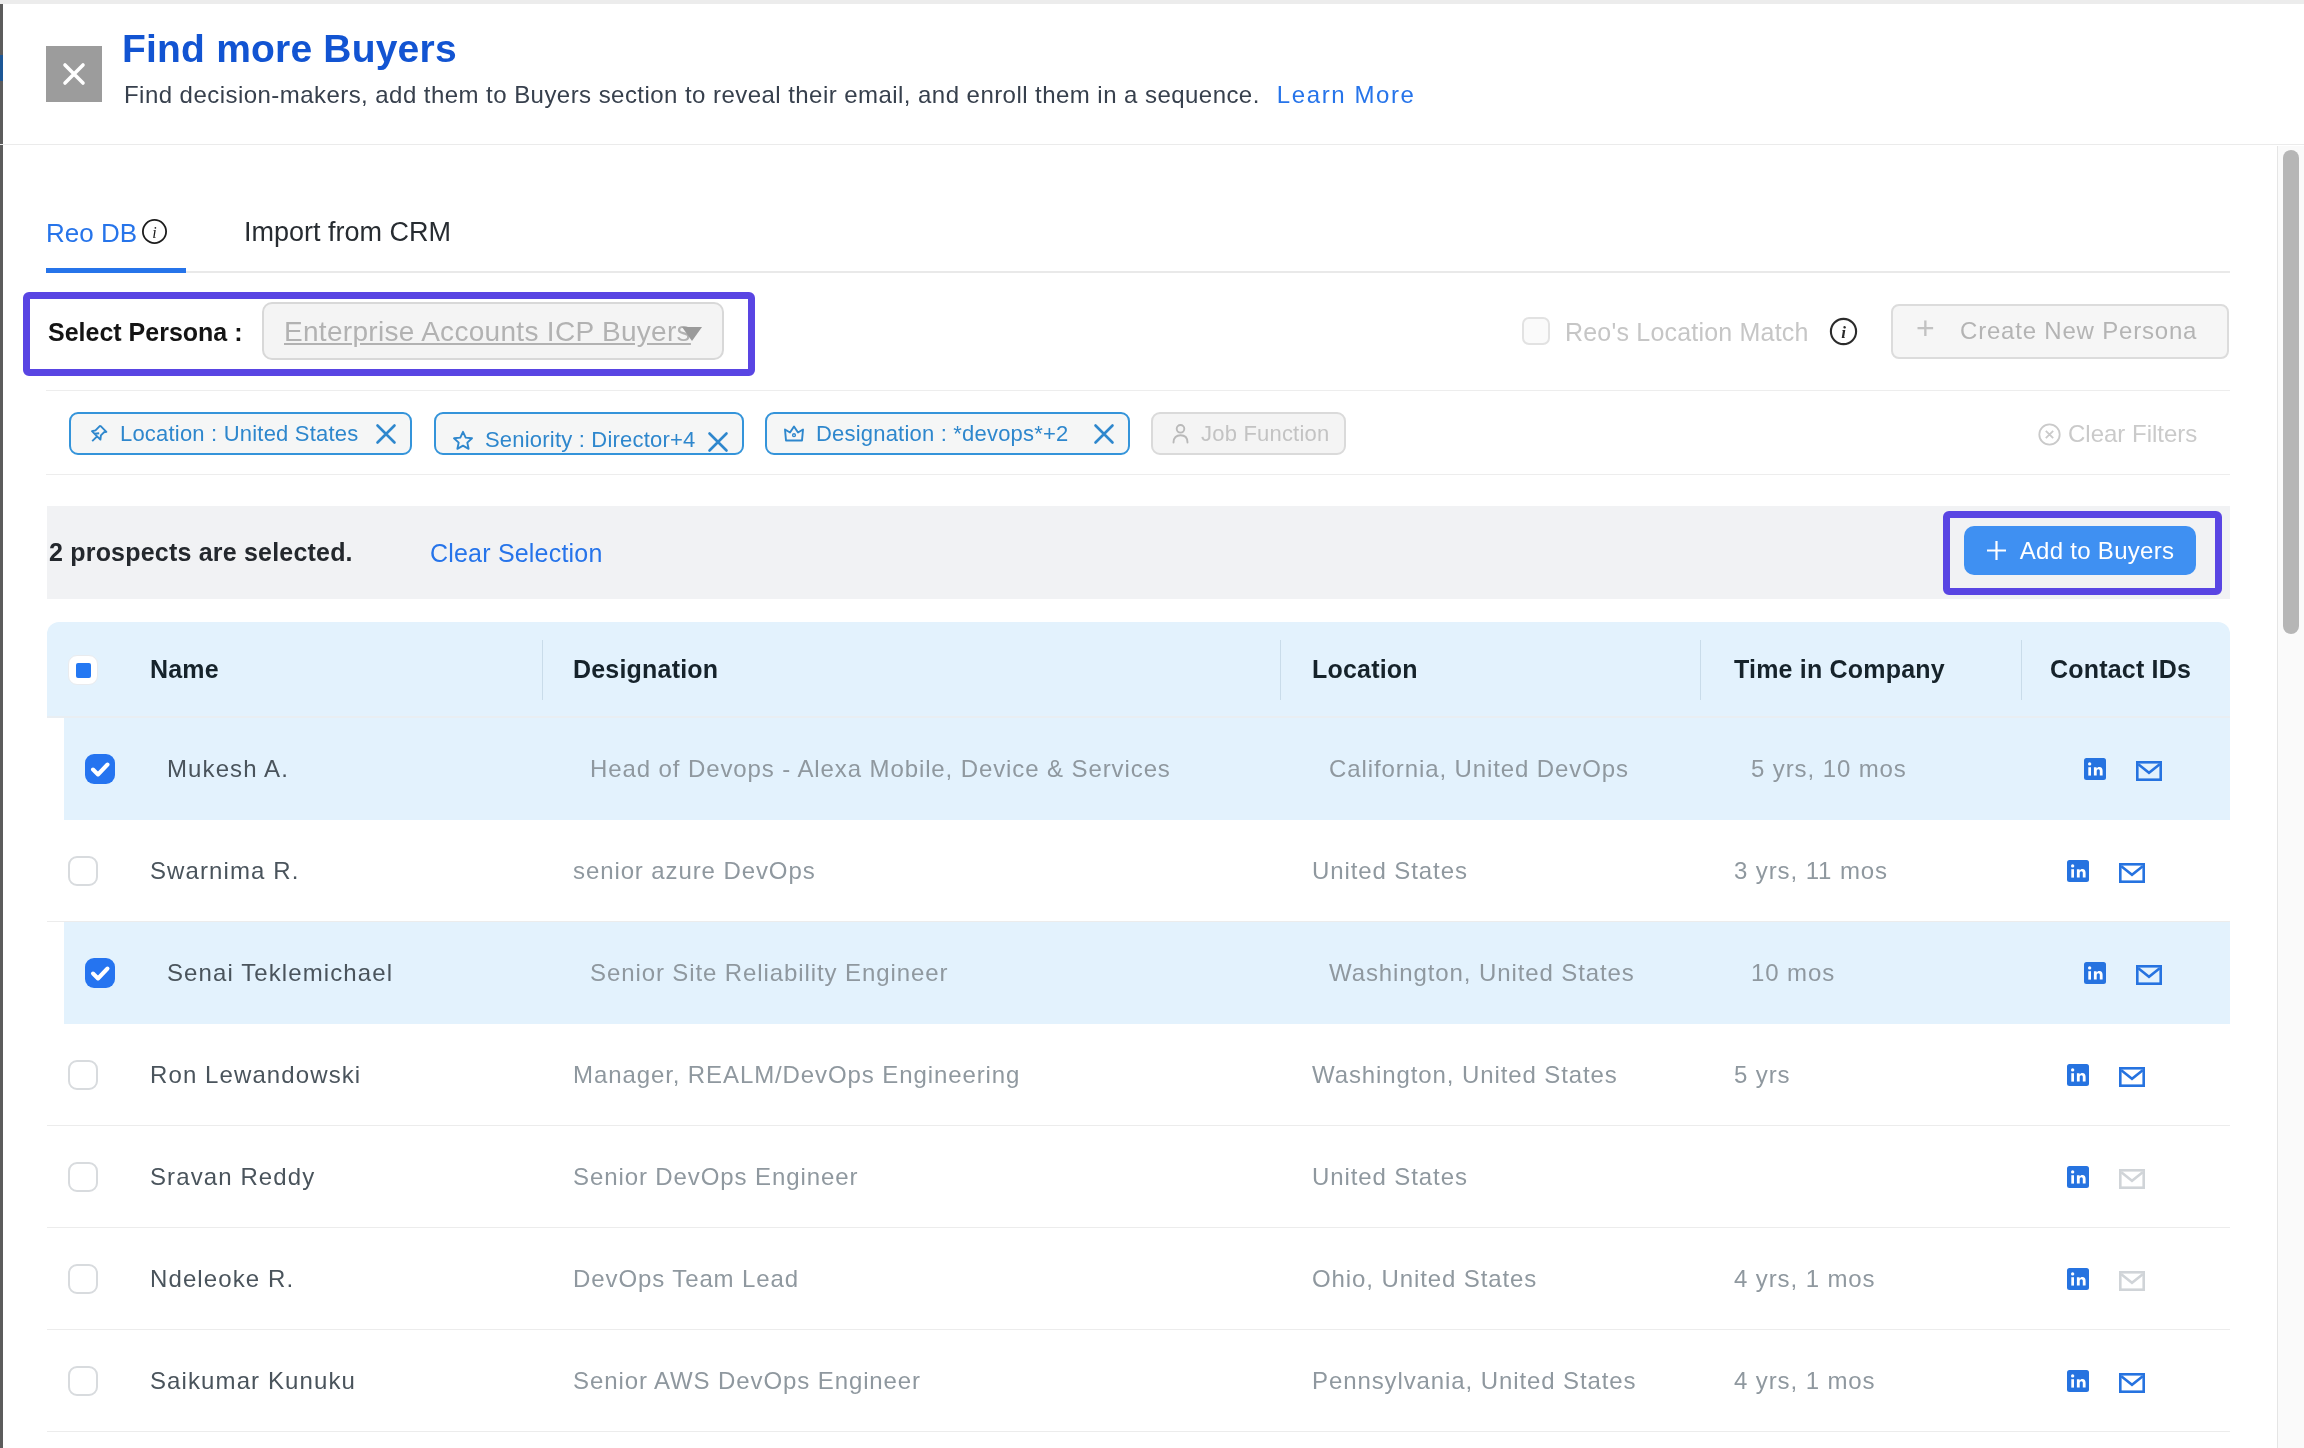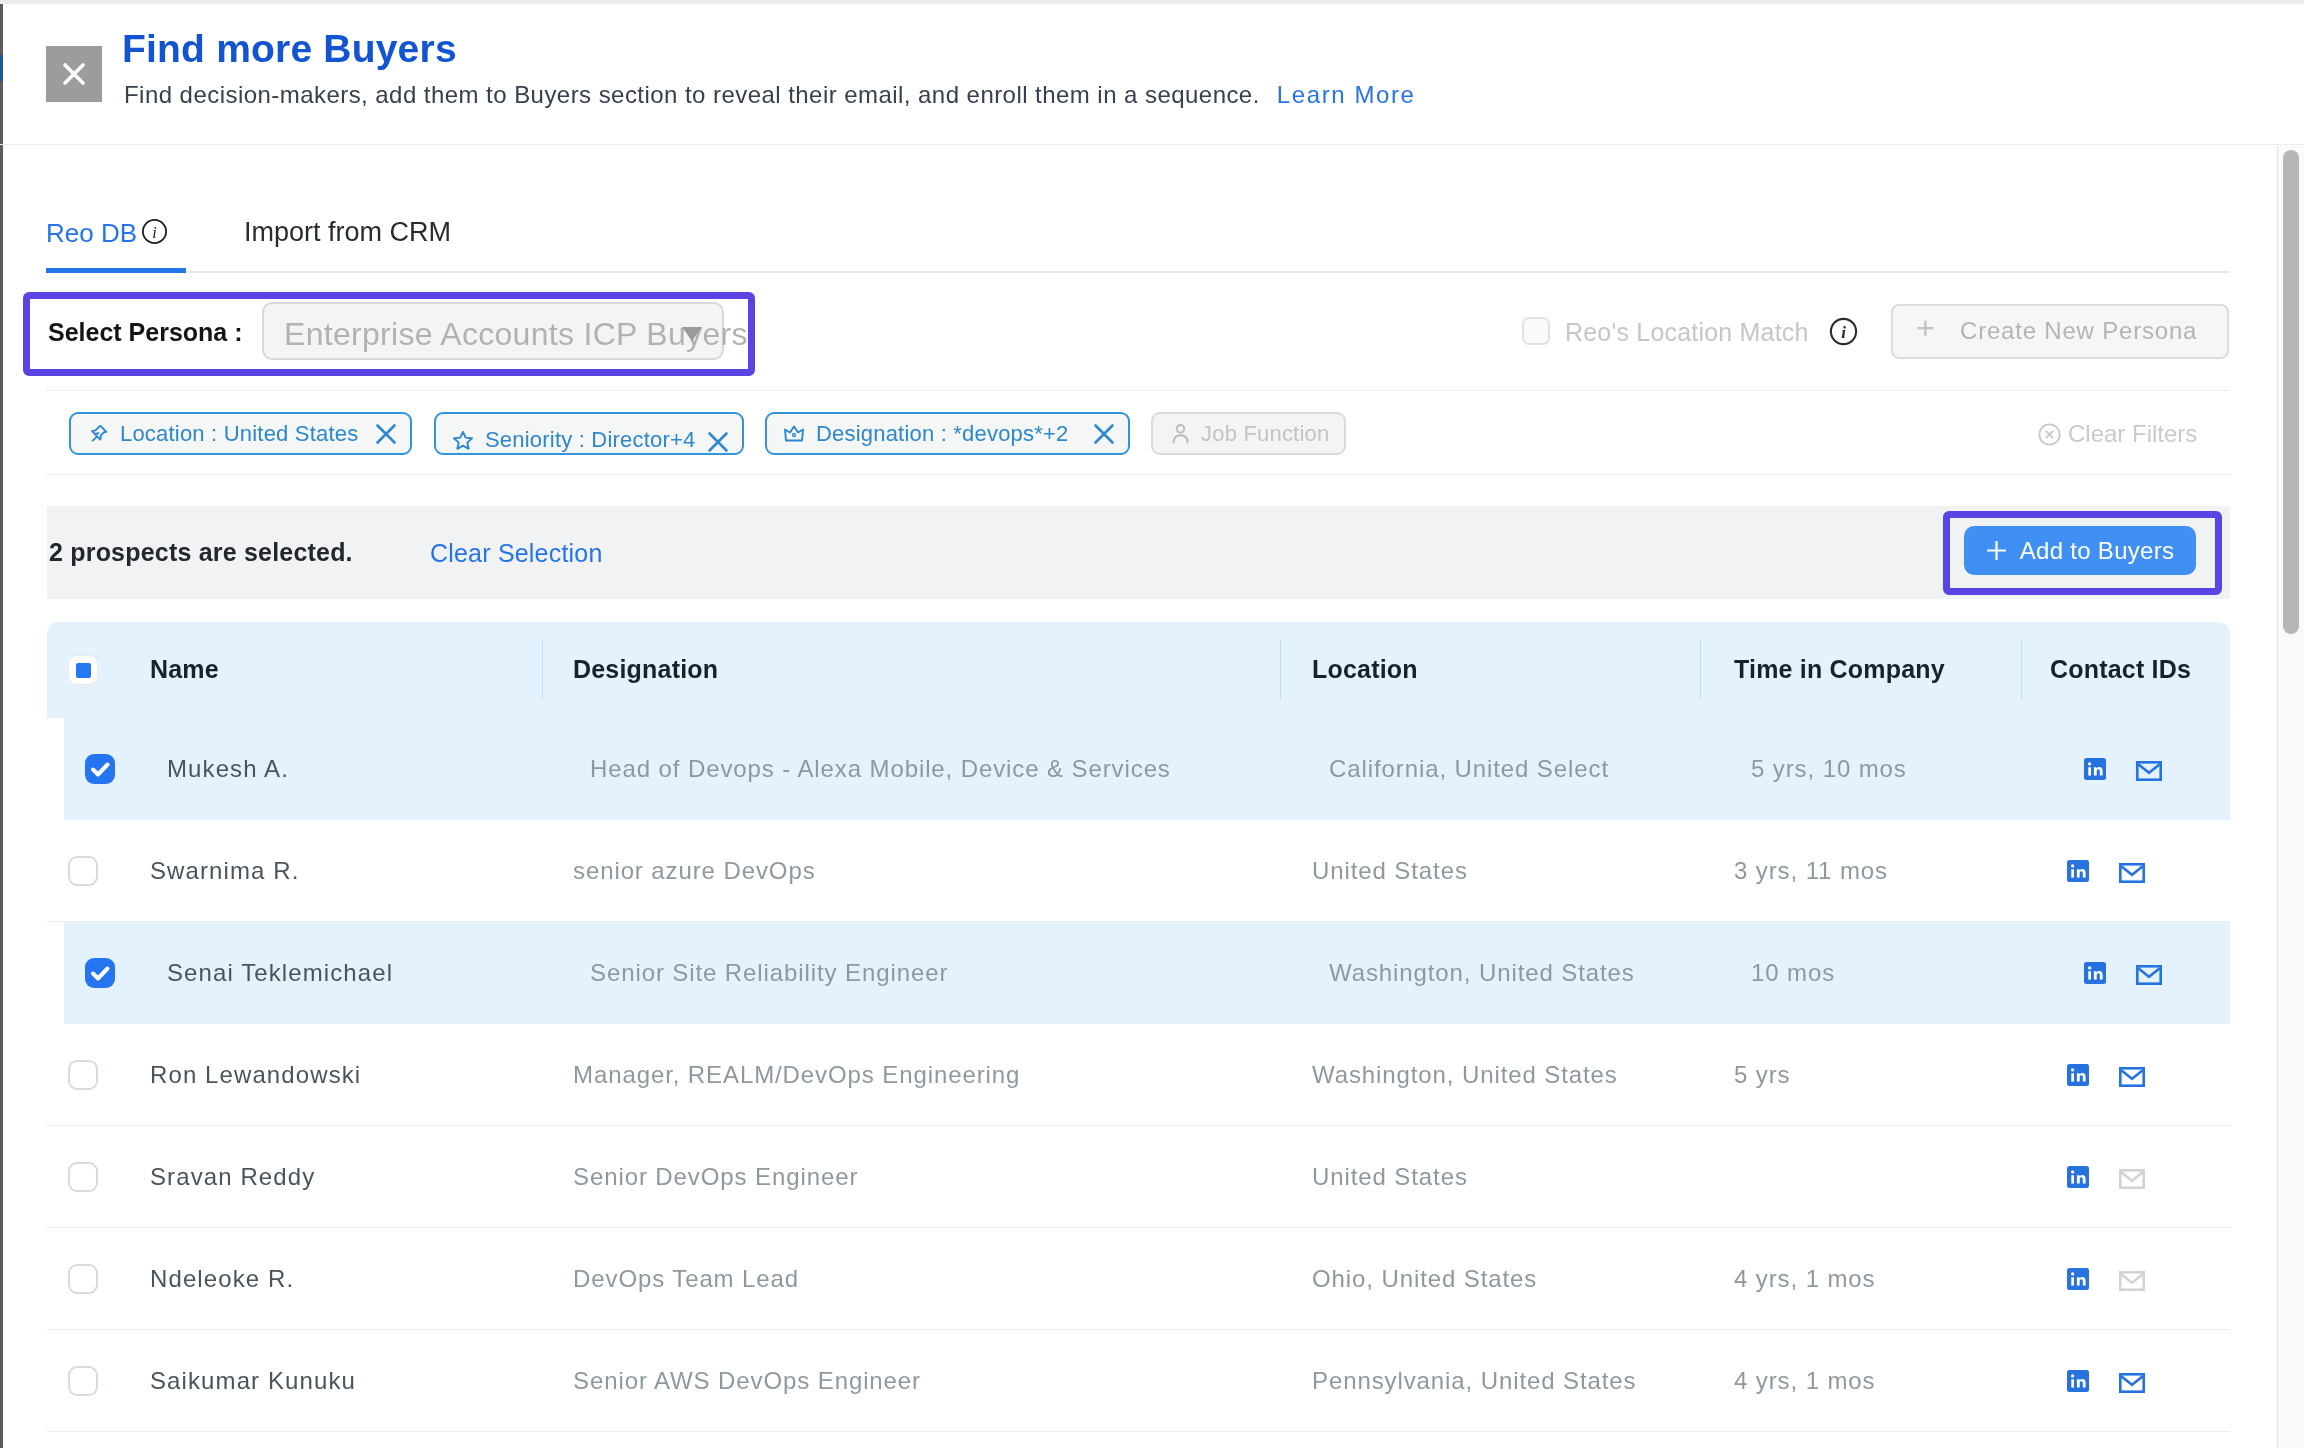--- a/index.html
+++ b/index.html
@@ -21,21 +21,21 @@
   .tab1 { left:46px; top:218px; font-size:26px; color:#2674ea; }
   .tabinfo { left:141px; top:218px; }
   .tab2 { left:244px; top:217px; font-size:27px; color:#272c31; }
   .tabline { left:46px; top:271px; width:2184px; height:2px; background:#e9e9e9; }
   .tabul { left:46px; top:268px; width:140px; height:5px; background:#2674ea; }
   
   .annot { border:7px solid #5945e3; border-radius:6px; }
   .annot1 { left:23px; top:292px; width:732px; height:84px; }
   .personalbl { left:48px; top:318px; font-size:25px; font-weight:bold; color:#141414; }
   .dropdown { left:262px; top:302px; width:462px; height:58px; background:#f4f4f4; border:2px solid #d8d8d8; border-radius:10px; }
-  .ddtext { left:284px; top:316px; font-size:32px; color:#b2b2b2; letter-spacing:0.3px; }
+  .ddtext { left:284px; top:316px; font-size:28px; color:#b2b2b2; letter-spacing:0.3px;text-decoration:underline; }
   .ddtri { left:682px; top:327px; width:0; height:0; border-left:10px solid transparent; border-right:10px solid transparent; border-top:14px solid #9a9a9a; }
   .reocb { left:1522px; top:317px; width:28px; height:28px; background:#fafafa; border:2px solid #e2e2e2; border-radius:7px; }
   .reolbl { left:1565px; top:318px; font-size:25px; color:#c6c6c6; letter-spacing:0.2px; }
   .reoinfo { left:1829px; top:317px; }
   .createbtn { left:1891px; top:304px; width:338px; height:55px; background:#f6f6f6; border:2px solid #dcdcdc; border-radius:8px; }
   .createplus { left:1916px; top:310px; font-size:32px; color:#c2c2c2; font-weight:normal; }
   .createtxt { left:1960px; top:317px; font-size:24px; color:#b4b4b4; letter-spacing:0.8px; }
   .div390 { left:46px; top:390px; width:2184px; height:1px; background:#ededed; }
   
   .chip { top:412px; height:43px; border-radius:9px; display:flex; align-items:center; }
@@ -182,21 +182,21 @@
       <div class="hsep" style="left:1233px"></div>
       <div class="hsep" style="left:1653px"></div>
       <div class="hsep" style="left:1974px"></div>
     </div>
     <div class="row rowsel" style="top:96px">
       <div class="cb cbck"><svg width="30" height="30">
             <path d="M8 15.5 L13 20.5 L22.5 10.5" fill="none" stroke="#fff" stroke-width="4" stroke-linecap="round" stroke-linejoin="round"></path>
           </svg></div>
       <div class="cname">Mukesh A.</div>
       <div class="cdes">Head of Devops - Alexa Mobile, Device &amp; Services</div>
-      <div class="cloc">California, United Select</div>
+      <div class="cloc">California, United DevOps</div>
       <div class="ctim">5 yrs, 10 mos</div>
       <div class="cin"><svg width="22" height="22">
             <rect width="22" height="22" rx="2.5" fill="#2673e0"></rect>
             <rect x="4.3" y="9.2" width="2.7" height="8.4" fill="#fff"></rect>
             <circle cx="5.65" cy="5.9" r="1.65" fill="#fff"></circle>
             <path d="M9.9 17.6 v-8.4 h2.7 v1.2 c.45-.75 1.45-1.45 2.85-1.45 2.1 0 3.15 1.35 3.15 3.75 v4.9 h-2.8 v-4.45 c0-1.25-.5-1.95-1.5-1.95 -1 0-1.6.75-1.6 2 v4.4 z" fill="#fff"></path>
           </svg></div>
       <div class="cmail"><svg width="26" height="20">
             <rect x="1.3" y="1.3" width="23.4" height="17.4" fill="none" stroke="#2673e0" stroke-width="2.6"></rect>
             <path d="M2.3 3.2 L13 11.8 L23.7 3.2" fill="none" stroke="#2673e0" stroke-width="2.5"></path>

